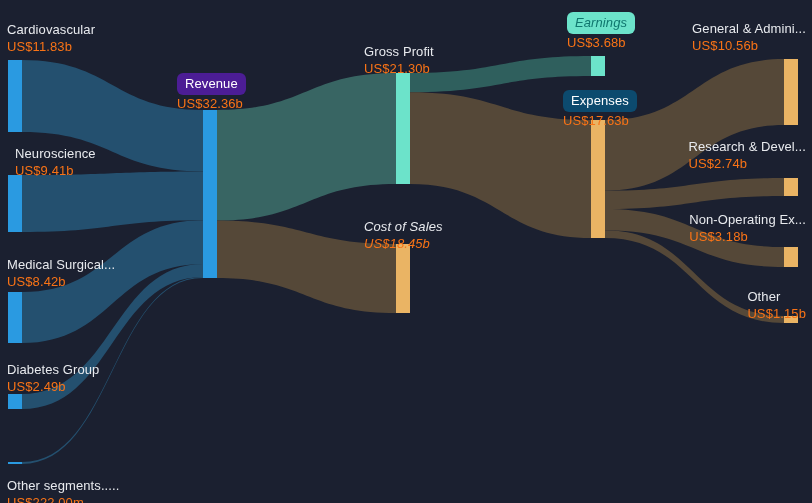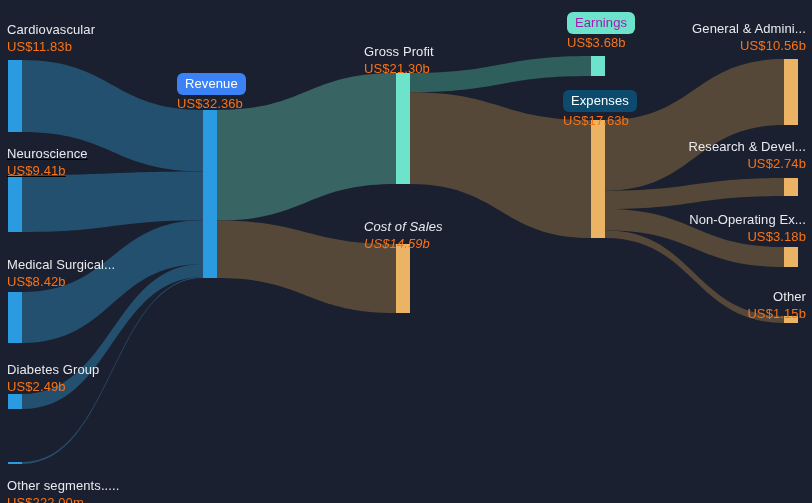--- a/index.html
+++ b/index.html
@@ -44,21 +44,21 @@
   }
   .label-name.pill {
     display: inline-block;
     padding: 2px 8px 3px 8px;
     border-radius: 6px;
     color: #ffffff;
     font-size: 13px;
     line-height: 17px;
   }
   .label-align-right {
-    text-align: right;
+    text-align: left;
   }
 </style>
 </head>
 <body>
 
 <div id="chart-root">
   <svg id="sankey-svg" viewBox="0 0 812 503" preserveAspectRatio="none">
     <g id="links-group">
         <path d="M22,60C112.5,60 112.5,110 203,110L203,171.41656365883807C112.5,171.41656365883807 112.5,132 22,132Z" fill="#24506f"></path>
         <path d="M22,175C112.5,175 112.5,171.41656365883807 203,171.41656365883807L203,220.26946847960446C112.5,220.26946847960446 112.5,232 22,232Z" fill="#24506f"></path>
@@ -89,46 +89,46 @@
         <rect x="784" y="178" width="14" height="18" fill="#eab464"></rect>
         <rect x="784" y="247" width="14" height="20" fill="#eab464"></rect>
         <rect x="784" y="316" width="14" height="7" fill="#eab464"></rect>
       </g>
   </svg>
   <div id="labels-layer">
       <div class="node-label" style="left: 7px; top: 21px;">
         <span class="label-name">Cardiovascular</span>
         <span class="label-value">US$11.83b</span>
       </div>
-      <div class="node-label" style="left: 7px; top: 145px; text-decoration: underline;">
+      <div class="node-label" style="left: 15px; top: 145px;">
         <span class="label-name">Neuroscience</span>
         <span class="label-value">US$9.41b</span>
       </div>
       <div class="node-label" style="left: 7px; top: 256px;">
         <span class="label-name">Medical Surgical...</span>
         <span class="label-value">US$8.42b</span>
       </div>
       <div class="node-label" style="left: 7px; top: 361px;">
         <span class="label-name">Diabetes Group</span>
         <span class="label-value">US$2.49b</span>
       </div>
       <div class="node-label" style="left: 7px; top: 434px; margin-top: 43px;">
         <span class="label-name">Other segments.....</span>
         <span class="label-value">US$222.00m</span>
       </div>
-      <div class="node-label" style="left: 177px; top: 73px;"><span class="label-name pill" style="background: #3b82f6; color: rgb(255, 255, 255);">Revenue</span><span class="label-value">US$32.36b</span></div>
+      <div class="node-label" style="left: 177px; top: 73px;"><span class="label-name pill" style="background: #4c1d95; color: rgb(255, 255, 255);">Revenue</span><span class="label-value">US$32.36b</span></div>
       <div class="node-label" style="left: 364px; top: 43px;">
         <span class="label-name">Gross Profit</span>
         <span class="label-value">US$21.30b</span>
       </div>
       <div class="node-label" style="left: 364px; top: 218px; font-style: italic;">
         <span class="label-name">Cost of Sales</span>
-        <span class="label-value">US$14.59b</span>
+        <span class="label-value">US$18.45b</span>
       </div>
-      <div class="node-label" style="left: 567px; top: 12px;"><span class="label-name pill" style="background: rgb(108, 227, 202); color: #a21caf;">Earnings</span><span class="label-value">US$3.68b</span></div>
+      <div class="node-label" style="left: 567px; top: 12px;"><span class="label-name pill" style="background: rgb(108, 227, 202); color: #0f766e; font-style: italic;">Earnings</span><span class="label-value">US$3.68b</span></div>
       <div class="node-label" style="left: 563px; top: 90px;"><span class="label-name pill" style="background: #0c4a6e; color: rgb(255, 255, 255);">Expenses</span><span class="label-value">US$17.63b</span></div>
       <div class="node-label label-align-right" style="right: 6px; top: 20px;">
         <span class="label-name">General &amp; Admini...</span>
         <span class="label-value">US$10.56b</span>
       </div>
       <div class="node-label label-align-right" style="right: 6px; top: 138px;">
         <span class="label-name">Research &amp; Devel...</span>
         <span class="label-value">US$2.74b</span>
       </div>
       <div class="node-label label-align-right" style="right: 6px; top: 211px;">

